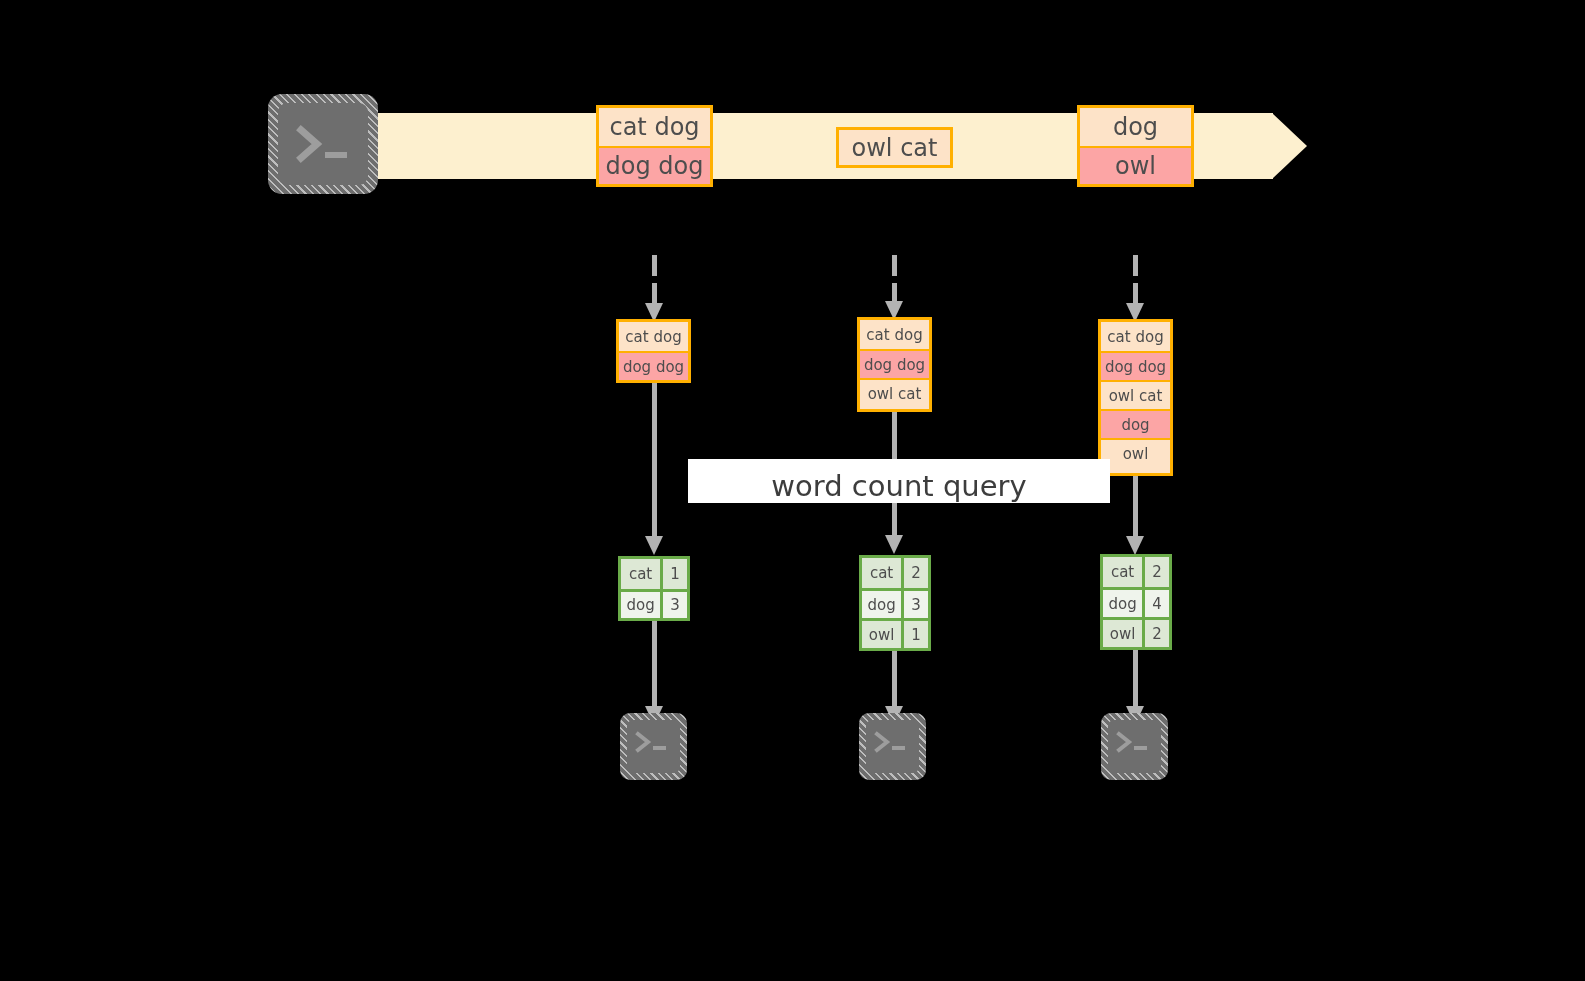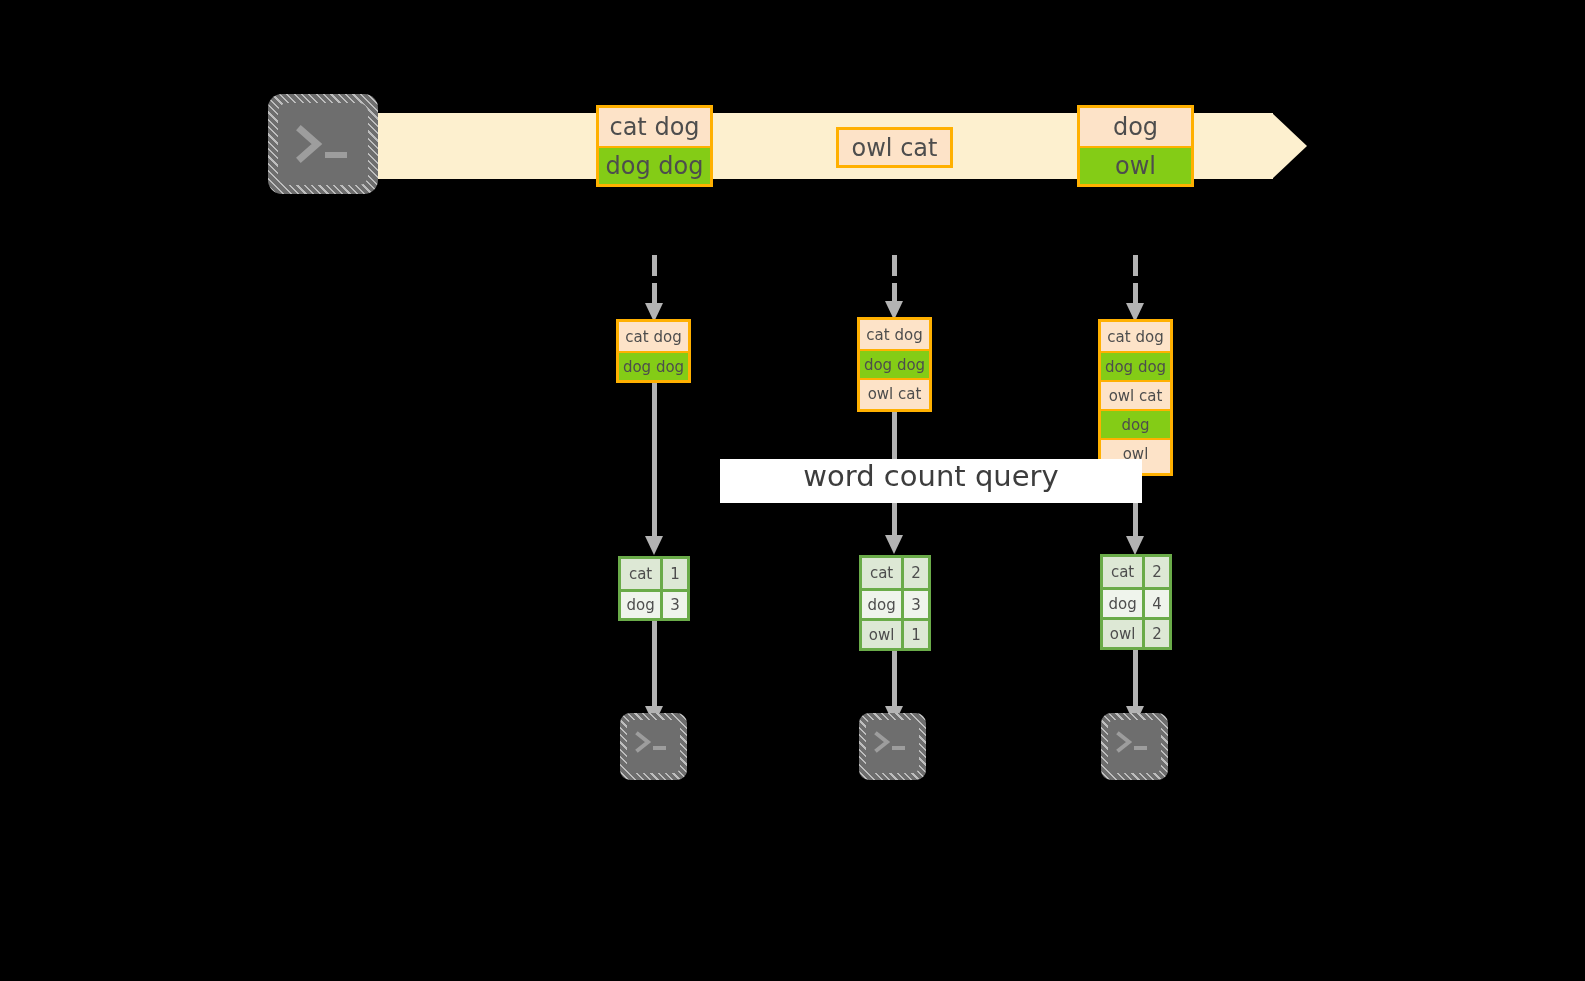--- a/index.html
+++ b/index.html
@@ -12,21 +12,21 @@
       border-top:33px solid transparent;border-bottom:33px solid transparent;
       border-left:35px solid #fdf0cf;}
 
   
   .rec{position:absolute;border:3px solid #ffb000;box-sizing:border-box;
        background:#fde3c8;}
   .rec .cell{display:flex;align-items:center;justify-content:center;
        color:#4d4d4d;box-sizing:border-box;white-space:nowrap;}
   .rec .cell + .cell{border-top:2px solid #ffb000;}
   .shadeA{background:#fde3c8;}
-  .shadeB{background:#84cc16;}
+  .shadeB{background:#fca5a5;}
 
   
   .res{position:absolute;border:3px solid #6aab49;box-sizing:border-box;background:#e2ecdb;}
   .res .row{display:flex;box-sizing:border-box;}
   .res .row + .row{border-top:3px solid #6aab49;}
   .res .w{display:flex;align-items:center;justify-content:center;color:#4d4d4d;
        border-right:3px solid #6aab49;box-sizing:border-box;}
   .res .c{display:flex;align-items:center;justify-content:center;color:#4d4d4d;
        box-sizing:border-box;}
   .rA{background:#dde8d5;}
@@ -42,22 +42,22 @@
   
   .term{position:absolute;box-sizing:border-box;border-radius:14px;
         background:#6e6e6e;
         background-image:repeating-linear-gradient(45deg,
             rgba(255,255,255,.55) 0 1.6px, rgba(0,0,0,0) 1.6px 5.2px);
         padding:0;}
   .term .inner{position:absolute;border-radius:9px;background:#6e6e6e;}
   .term svg{position:absolute;}
 
   
-  .banner{position:absolute;background:#ffffff;display:flex;align-items:flex-start;
-          justify-content:center;color:#3d3d3d;white-space:nowrap;margin-left:32px;}
+  .banner{position:absolute;background:#ffffff;display:flex;align-items:flex-end;
+          justify-content:center;color:#3d3d3d;white-space:nowrap;}
 </style>
 </head>
 <body>
 
 <div id="stage">
 
   <div class="band" style="left:368px;top:113px;width:905px;height:66px;"></div>
   <div class="band-arrowhead" style="left:1272px;top:113px;"></div>
 
   <div class="term" style="left:268px;top:94px;width:110px;height:100px;">

